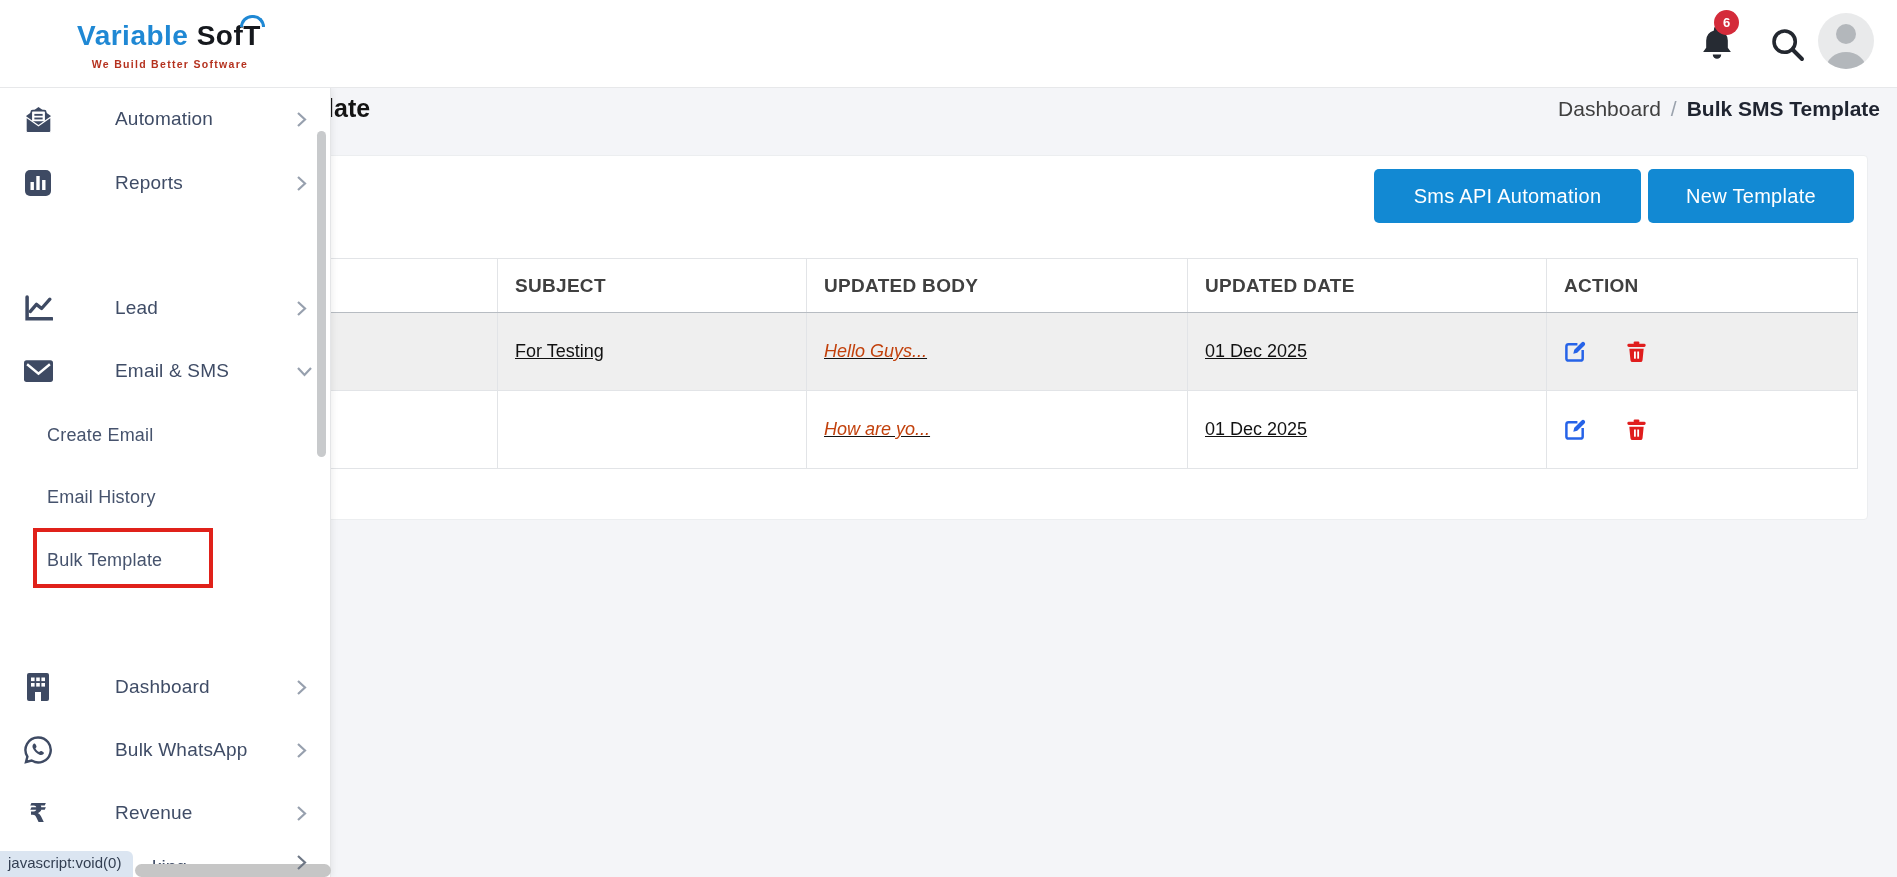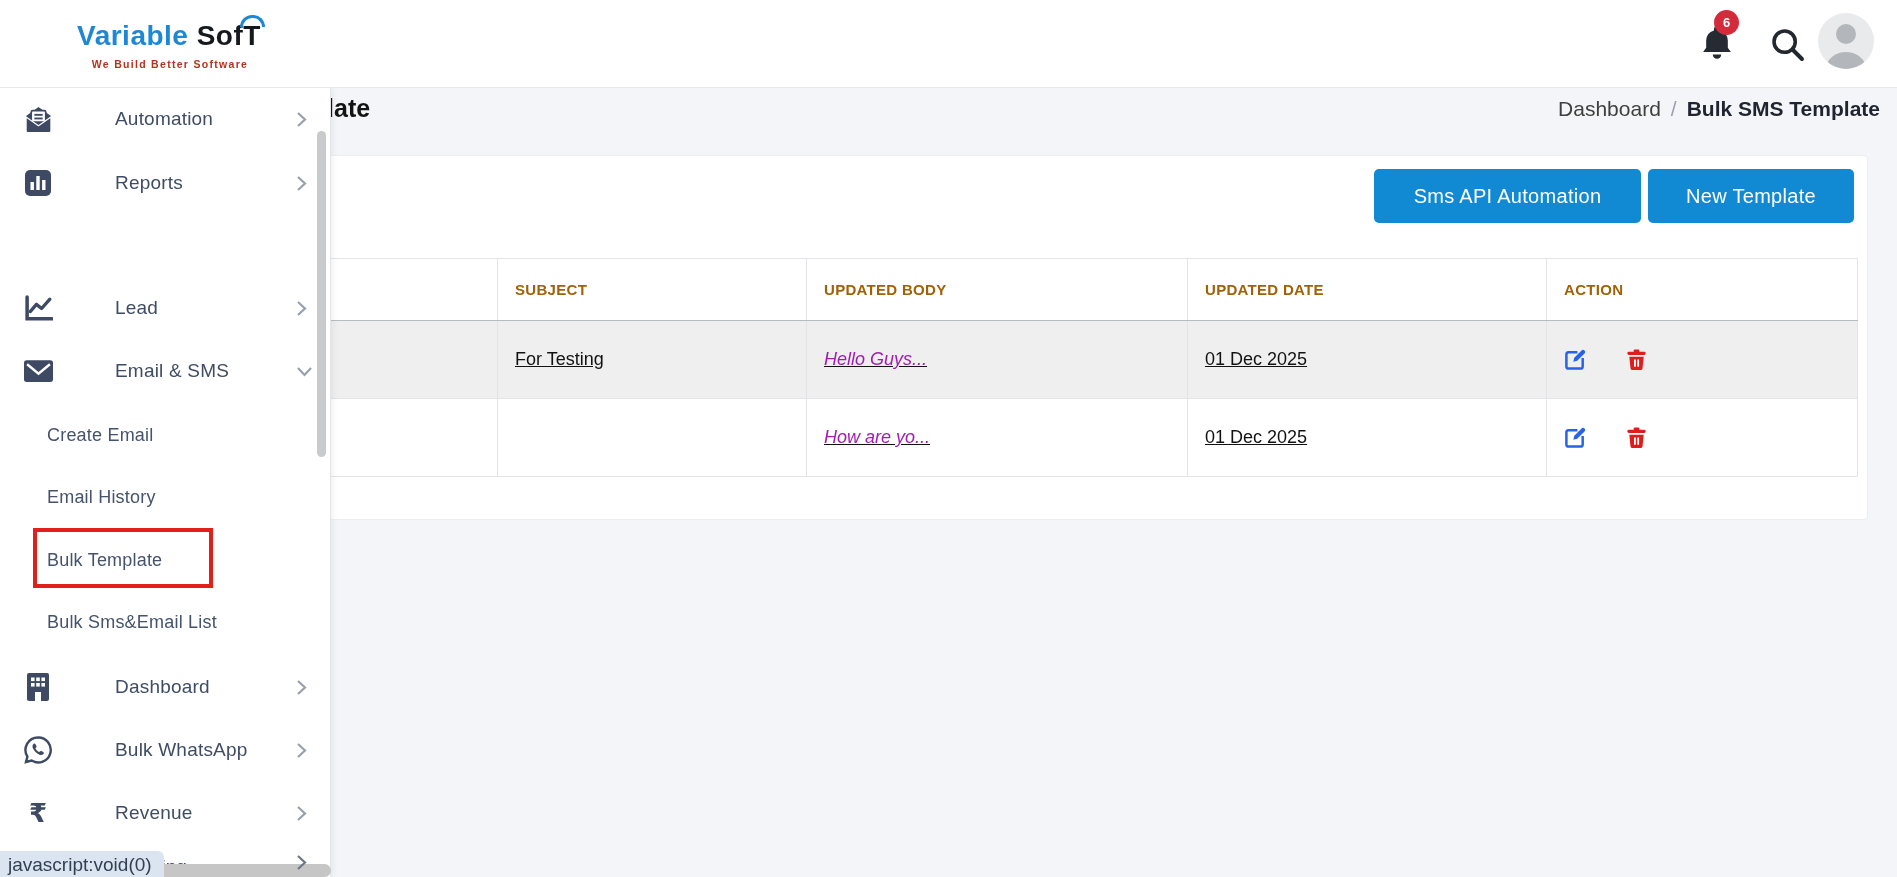--- a/index.html
+++ b/index.html
@@ -49,26 +49,26 @@
     font-family:inherit; letter-spacing:.3px; }
   #btn-sms-api { left:1333px; width:267px; }
   #btn-new-template { left:1607px; width:206px; }
 
   
   #tbl { position:absolute; left:150px; top:102px; width:1666px; height:210px;
     border:1px solid #e2e4e7; border-collapse:collapse; table-layout:fixed;
     background:#fff; }
   #tbl th, #tbl td { border-left:1px solid #e2e4e7; padding:0 0 0 17px; text-align:left;
     overflow:hidden; white-space:nowrap; }
-  #tbl th { height:62px; font-size:15px; letter-spacing:.3px; color:#a16207;
+  #tbl th { height:54px; font-size:19px; letter-spacing:.3px; color:#404040;
     border-bottom:1px solid #b7bcc2; background:#fff; }
   #tbl td { height:78px; font-size:18px; color:#121212; }
   #tbl tr.striped td { background:#efefef; }
   #tbl tr + tr td { border-top:1px solid #e2e4e7;text-decoration:underline; }
-  .body-link { color:#a21caf; font-style:italic; cursor:pointer; }
+  .body-link { color:#c2410c; font-style:italic; cursor:pointer; }
   .act-icons { display:flex; align-items:center; gap:38px; }
   .icon-btn { width:23px; height:23px; cursor:pointer; display:inline-block; }
 
   
   #sidebar { left:0; top:88px; width:331px; height:789px; background:#fff; z-index:10;
     border-right:1px solid #e4e5e7; box-shadow:2px 0 6px rgba(0,0,0,.06); }
   .s-item { position:absolute; left:0; width:331px; height:50px; display:flex;
     align-items:center; cursor:pointer; }
   .s-item .ic { position:absolute; left:22px; width:32px; height:32px; display:flex;
     align-items:center; justify-content:center; }
@@ -83,21 +83,21 @@
 
   
   #partial-item { left:0; top:762px; width:331px; height:27px; overflow:hidden; cursor:pointer; }
   #partial-item .lbl { position:absolute; left:152px; top:6px; font-size:19px; color:#3f4c66; }
   #partial-bar { position:absolute; left:135px; top:14px; width:196px; height:13px;
     background:#c6c6c6; border-radius:7px; }
   #partial-item .chev { position:absolute; left:296px; top:4px; }
 
   
   #link-preview { left:0; top:851px; height:26px; padding:3px 12px 0 8px; background:#dbe5f1;
-    border-top-right-radius:6px; font-size:19px; color:#333f52; z-index:40; }
+    border-top-right-radius:6px; font-size:15px; color:#333f52; z-index:40; }
 </style>
 </head>
 <body>
 
 <div id="page-bg" class="abs"></div>
 
 <div id="page-title" class="abs">Bulk SMS Template</div>
 
 <div id="breadcrumb" class="abs">
   <span class="home">Dashboard</span><span class="sep">/</span><span class="cur">Bulk SMS Template</span>
@@ -269,23 +269,20 @@
   <div class="s-sub" style="top:322px">
     <span class="lbl">Create Email</span>
   </div>
   <div class="s-sub" style="top:384px">
     <span class="lbl">Email History</span>
   </div>
   <div class="s-sub" style="top:447px">
     <span class="lbl">Bulk Template</span>
   </div>
   <div id="red-box" class="abs"></div>
-  <div class="s-sub" style="top:509px">
-    <span class="lbl">Bulk Sms&amp;Email List</span>
-  </div>
 
   <div class="s-item" style="top:574px">
     <span class="ic">
         <svg viewBox="0 0 24 28" width="24" height="28">
           <rect x="1" y="0" width="22" height="28" rx="2" fill="#3e4a63"></rect>
           <rect x="5" y="4.5" width="3.6" height="3.6" fill="#fff"></rect>
           <rect x="10.2" y="4.5" width="3.6" height="3.6" fill="#fff"></rect>
           <rect x="15.4" y="4.5" width="3.6" height="3.6" fill="#fff"></rect>
           <rect x="5" y="10" width="3.6" height="3.6" fill="#fff"></rect>
           <rect x="10.2" y="10" width="3.6" height="3.6" fill="#fff"></rect>

